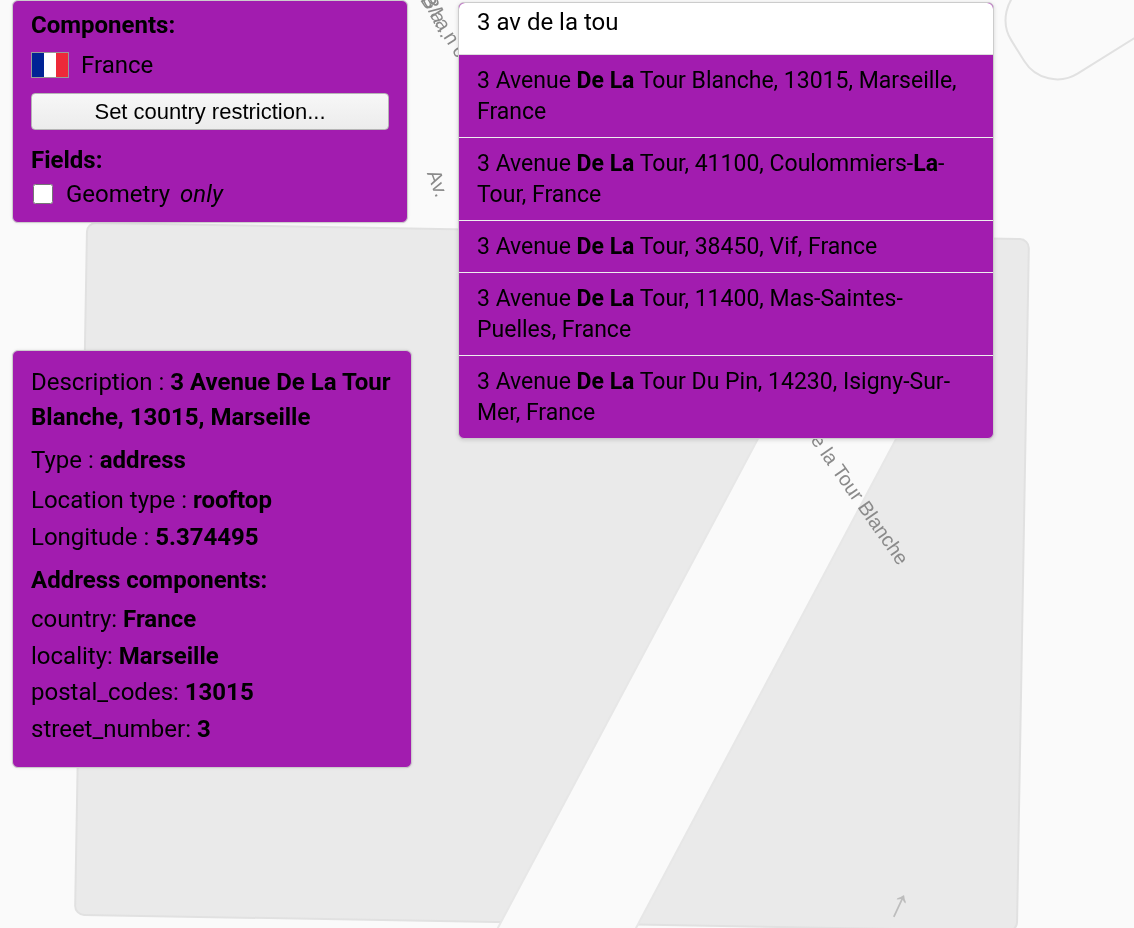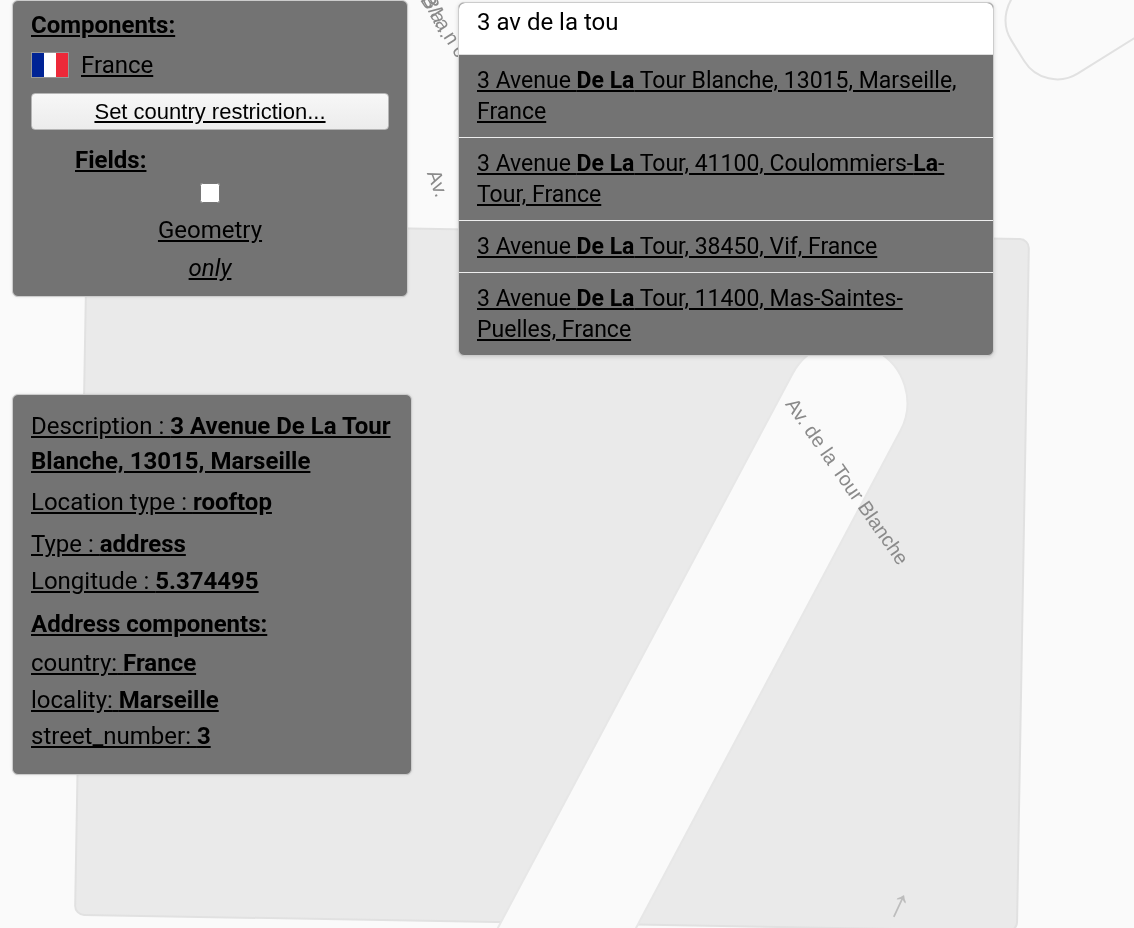--- a/index.html
+++ b/index.html
@@ -42,25 +42,24 @@
   }
   .arrow-up {
     position: absolute;
     color: #bdbdbd;
     font-size: 40px;
   }
 
   
   .panel {
     position: absolute;
-    background: #737373;
+    background: #a21caf;
     border: 1px solid #ccc;
     border-radius: 6px;
     box-shadow: 0 0 3px rgba(0,0,0,0.1);
-    text-decoration: underline;
   }
 
   
   .config-panel {
     top: 0px;
     left: 12px;
     width: 396px;
     padding: 6px 18px 14px 18px;
     box-sizing: border-box;
   }
@@ -96,21 +95,20 @@
     font-size: 22px;
     cursor: pointer;
     margin-bottom: 16px;
   }
   .fields-row {
     display: flex;
     align-items: center;
     gap: 10px;
     font-size: 24px;
     margin-top: 6px;
-    flex-direction: column;
   }
   .fields-row input[type=checkbox] {
     width: 20px;
     height: 20px;
     border-radius: 3px;
     accent-color: #666;
     margin-left: 2px;
   }
   .fields-row .only { font-style: italic; text-align: center; }
 
@@ -146,21 +144,20 @@
 
   
   .results-panel {
     top: 350px;
     left: 12px;
     width: 400px;
     padding: 14px 18px 18px 18px;
     box-sizing: border-box;
     font-size: 24px;
     line-height: 1.45;
-    margin-top: 44px;
   }
   .results-panel .kv-label { font-weight: 400; }
   .results-panel .kv-value { font-weight: 700; }
   .results-panel .sub-title { font-weight: 700; margin-top: 8px; margin-bottom: 4px; }
   .kv-row { margin: 0 0 2px 0; }
 
   .poi-icon {
     position: absolute;
     width: 22px;
     height: 22px;
@@ -196,54 +193,58 @@
   <div class="section-title">Components:</div>
   <div class="country-row">
     <span class="flag">
       <div class="b"></div>
         <div class="w"></div>
         <div class="r"></div>
     </span>
     <span>France</span>
   </div>
   <button class="restrict-btn">Set country restriction...</button>
-  <div class="section-title" style="margin-bottom:6px;margin-left:44px;">Fields:</div>
+  <div class="section-title" style="margin-bottom:6px;">Fields:</div>
   <label class="fields-row">
     <input type="checkbox" style="">
     <span>Geometry</span>
     <span class="only">only</span>
   </label>
 </div>
 
 <div class="panel ac-panel">
   <input class="ac-input" type="text" value="3 av de la tou" style="">
   <div class="ac-list">
     <div class="ac-item"><span>3 Avenue </span><b>De La</b><span> Tour Blanche, 13015, Marseille, France</span><b></b><span></span></div>
     <div class="ac-item"><span>3 Avenue </span><b>De La</b><span> Tour, 41100, Coulommiers-</span><b>La</b><span>-Tour, France</span></div>
     <div class="ac-item"><span>3 Avenue </span><b>De La</b><span> Tour, 38450, Vif, France</span><b></b><span></span></div>
     <div class="ac-item"><span>3 Avenue </span><b>De La</b><span> Tour, 11400, Mas-Saintes-Puelles, France</span><b></b><span></span></div>
+    <div class="ac-item"><span>3 Avenue </span><b>De La</b><span> Tour Du Pin, 14230, Isigny-Sur-Mer, France</span><b></b><span></span></div>
   </div>
 </div>
 
 <div class="panel results-panel">
   <div class="kv-row">
     <span class="kv-label">Description : </span><span class="kv-value">3 Avenue De La Tour Blanche, 13015, Marseille</span>
+  </div>
+  <div class="kv-row" style="margin-top:8px;">
+    <span class="kv-label">Type : </span><span class="kv-value">address</span>
   </div>
   <div class="kv-row" style="margin-top:6px;">
     <span class="kv-label">Location type : </span><span class="kv-value">rooftop</span>
   </div>
-  <div class="kv-row" style="margin-top:8px;">
-    <span class="kv-label">Type : </span><span class="kv-value">address</span>
-  </div>
   <div class="kv-row">
     <span class="kv-label">Longitude : </span><span class="kv-value">5.374495</span>
   </div>
   <div class="sub-title">Address components:</div>
   <div class="kv-row">
     <span class="kv-label">country:</span><span> </span><span class="kv-value">France</span>
   </div>
   <div class="kv-row">
     <span class="kv-label">locality:</span><span> </span><span class="kv-value">Marseille</span>
   </div>
   <div class="kv-row">
+    <span class="kv-label">postal_codes:</span><span> </span><span class="kv-value">13015</span>
+  </div>
+  <div class="kv-row">
     <span class="kv-label">street_number:</span><span> </span><span class="kv-value">3</span>
   </div>
 </div>
 
 </body></html>

